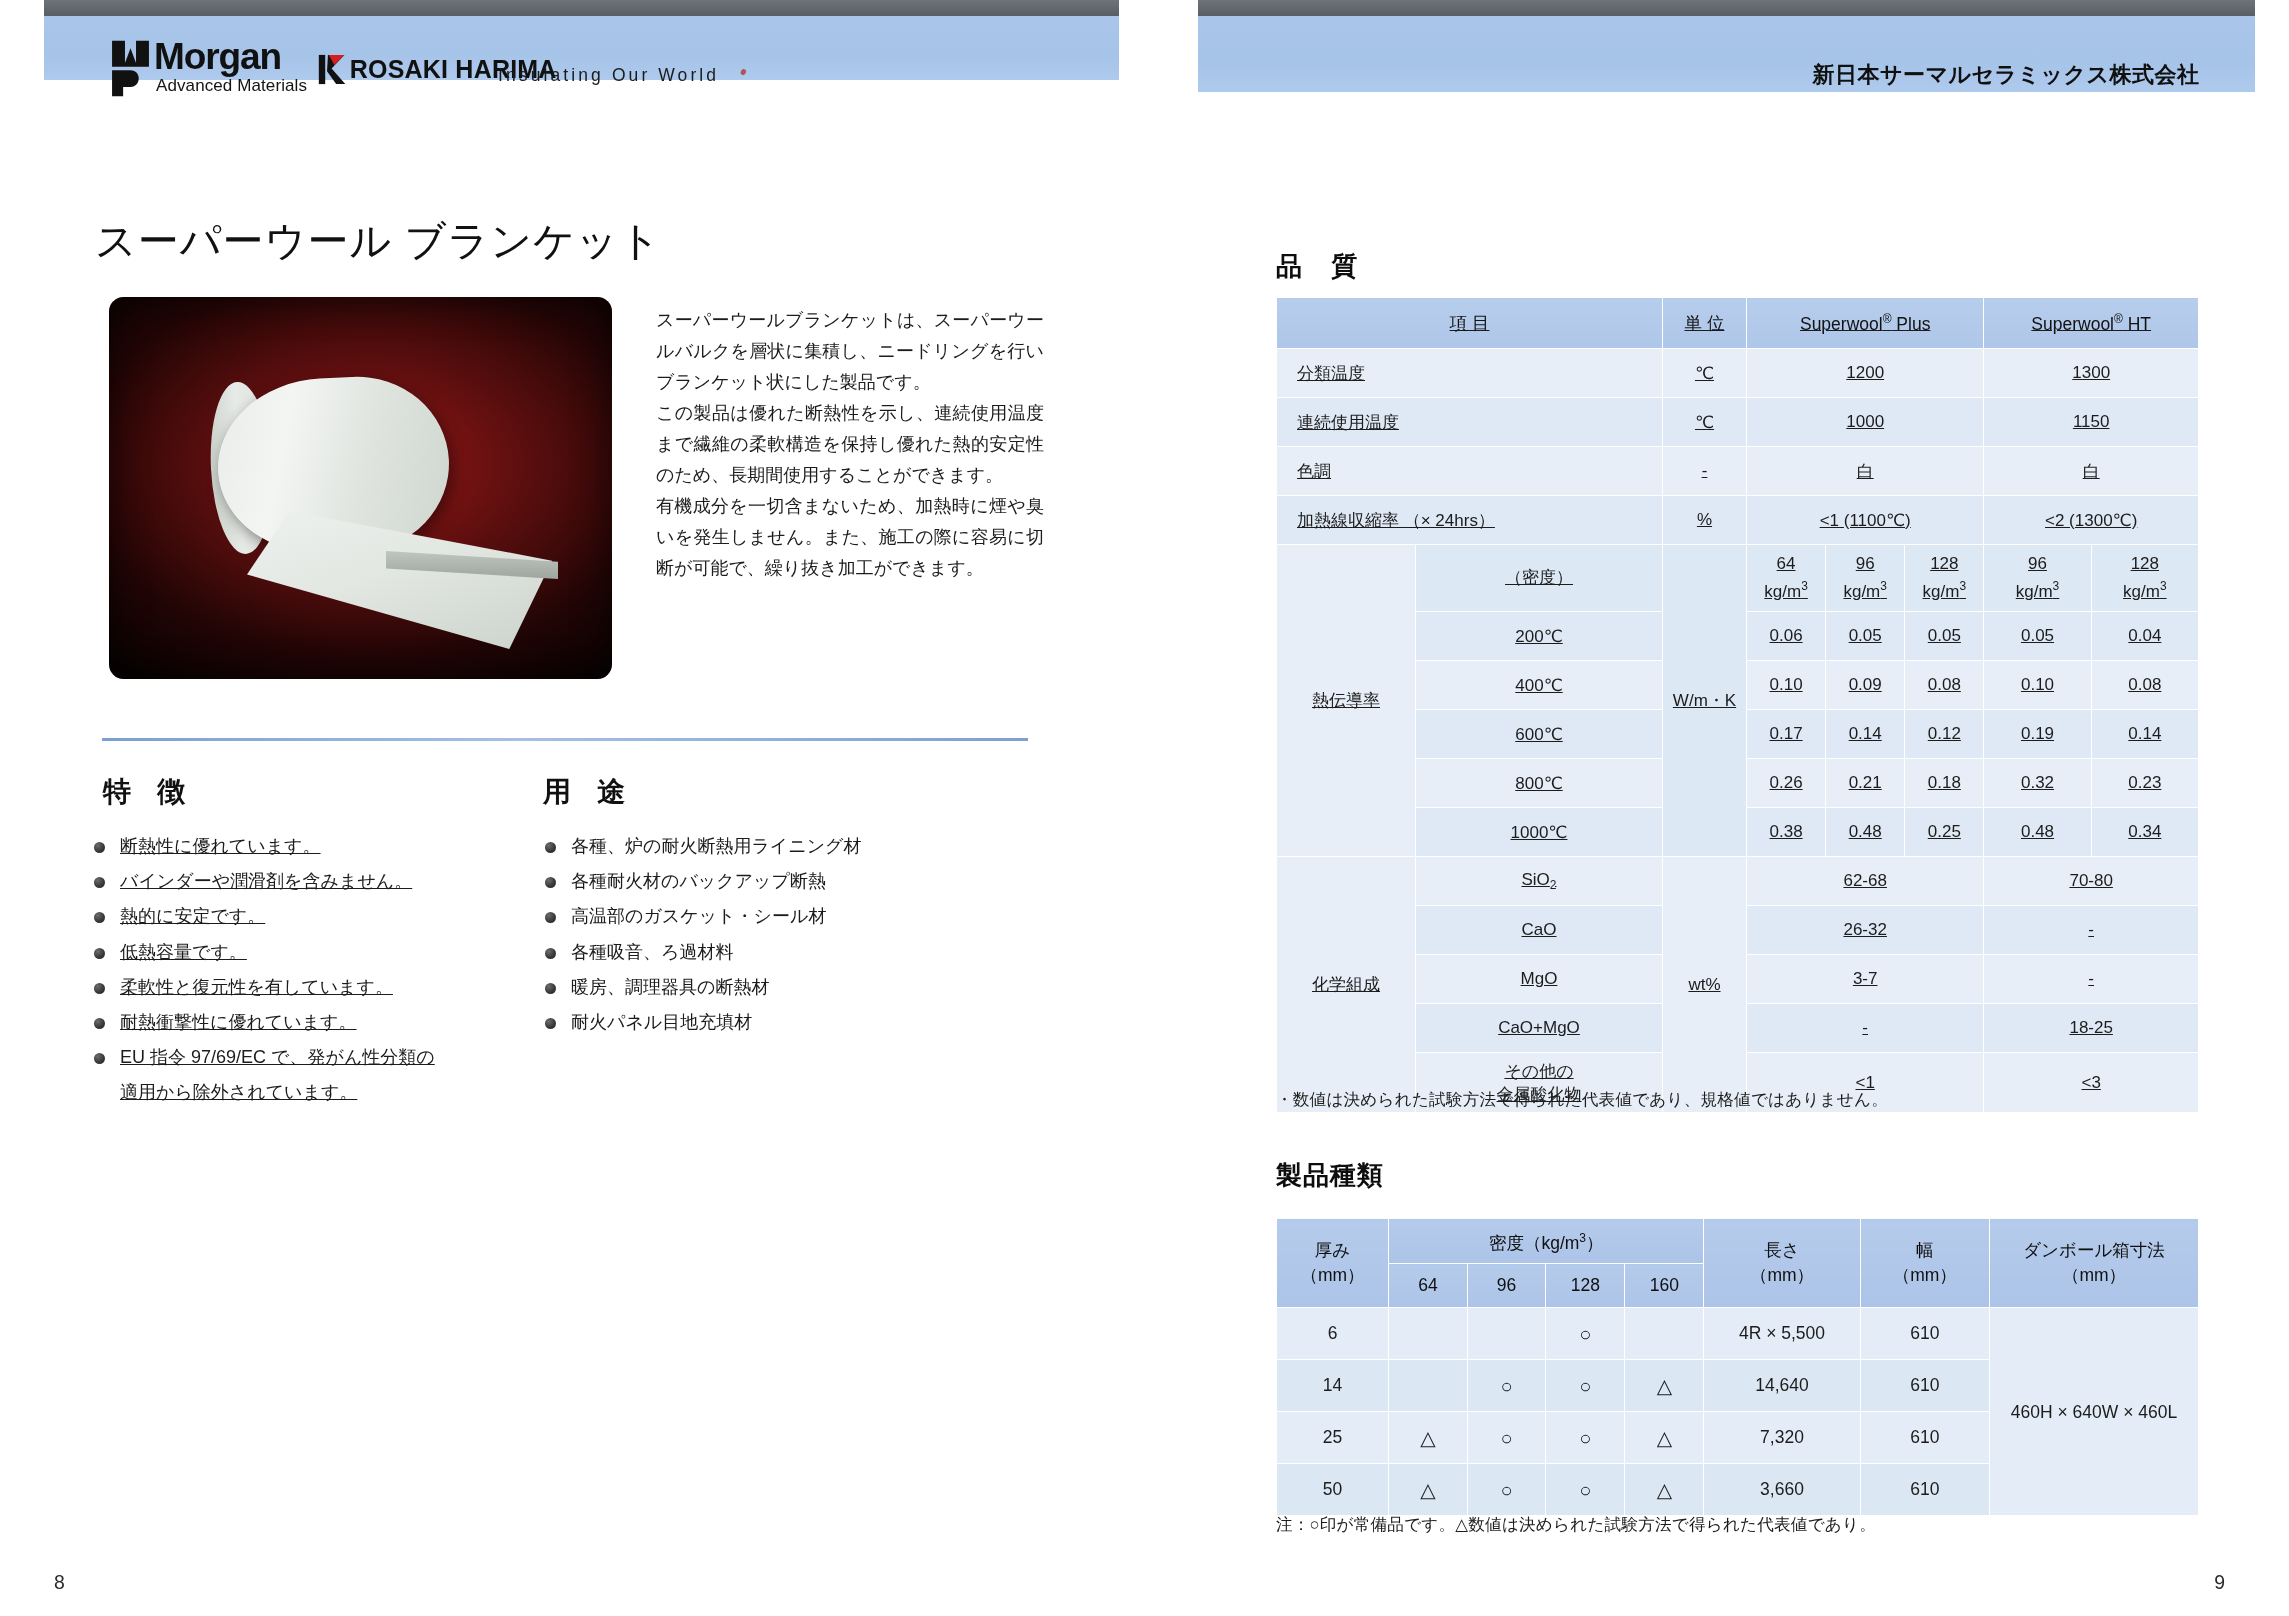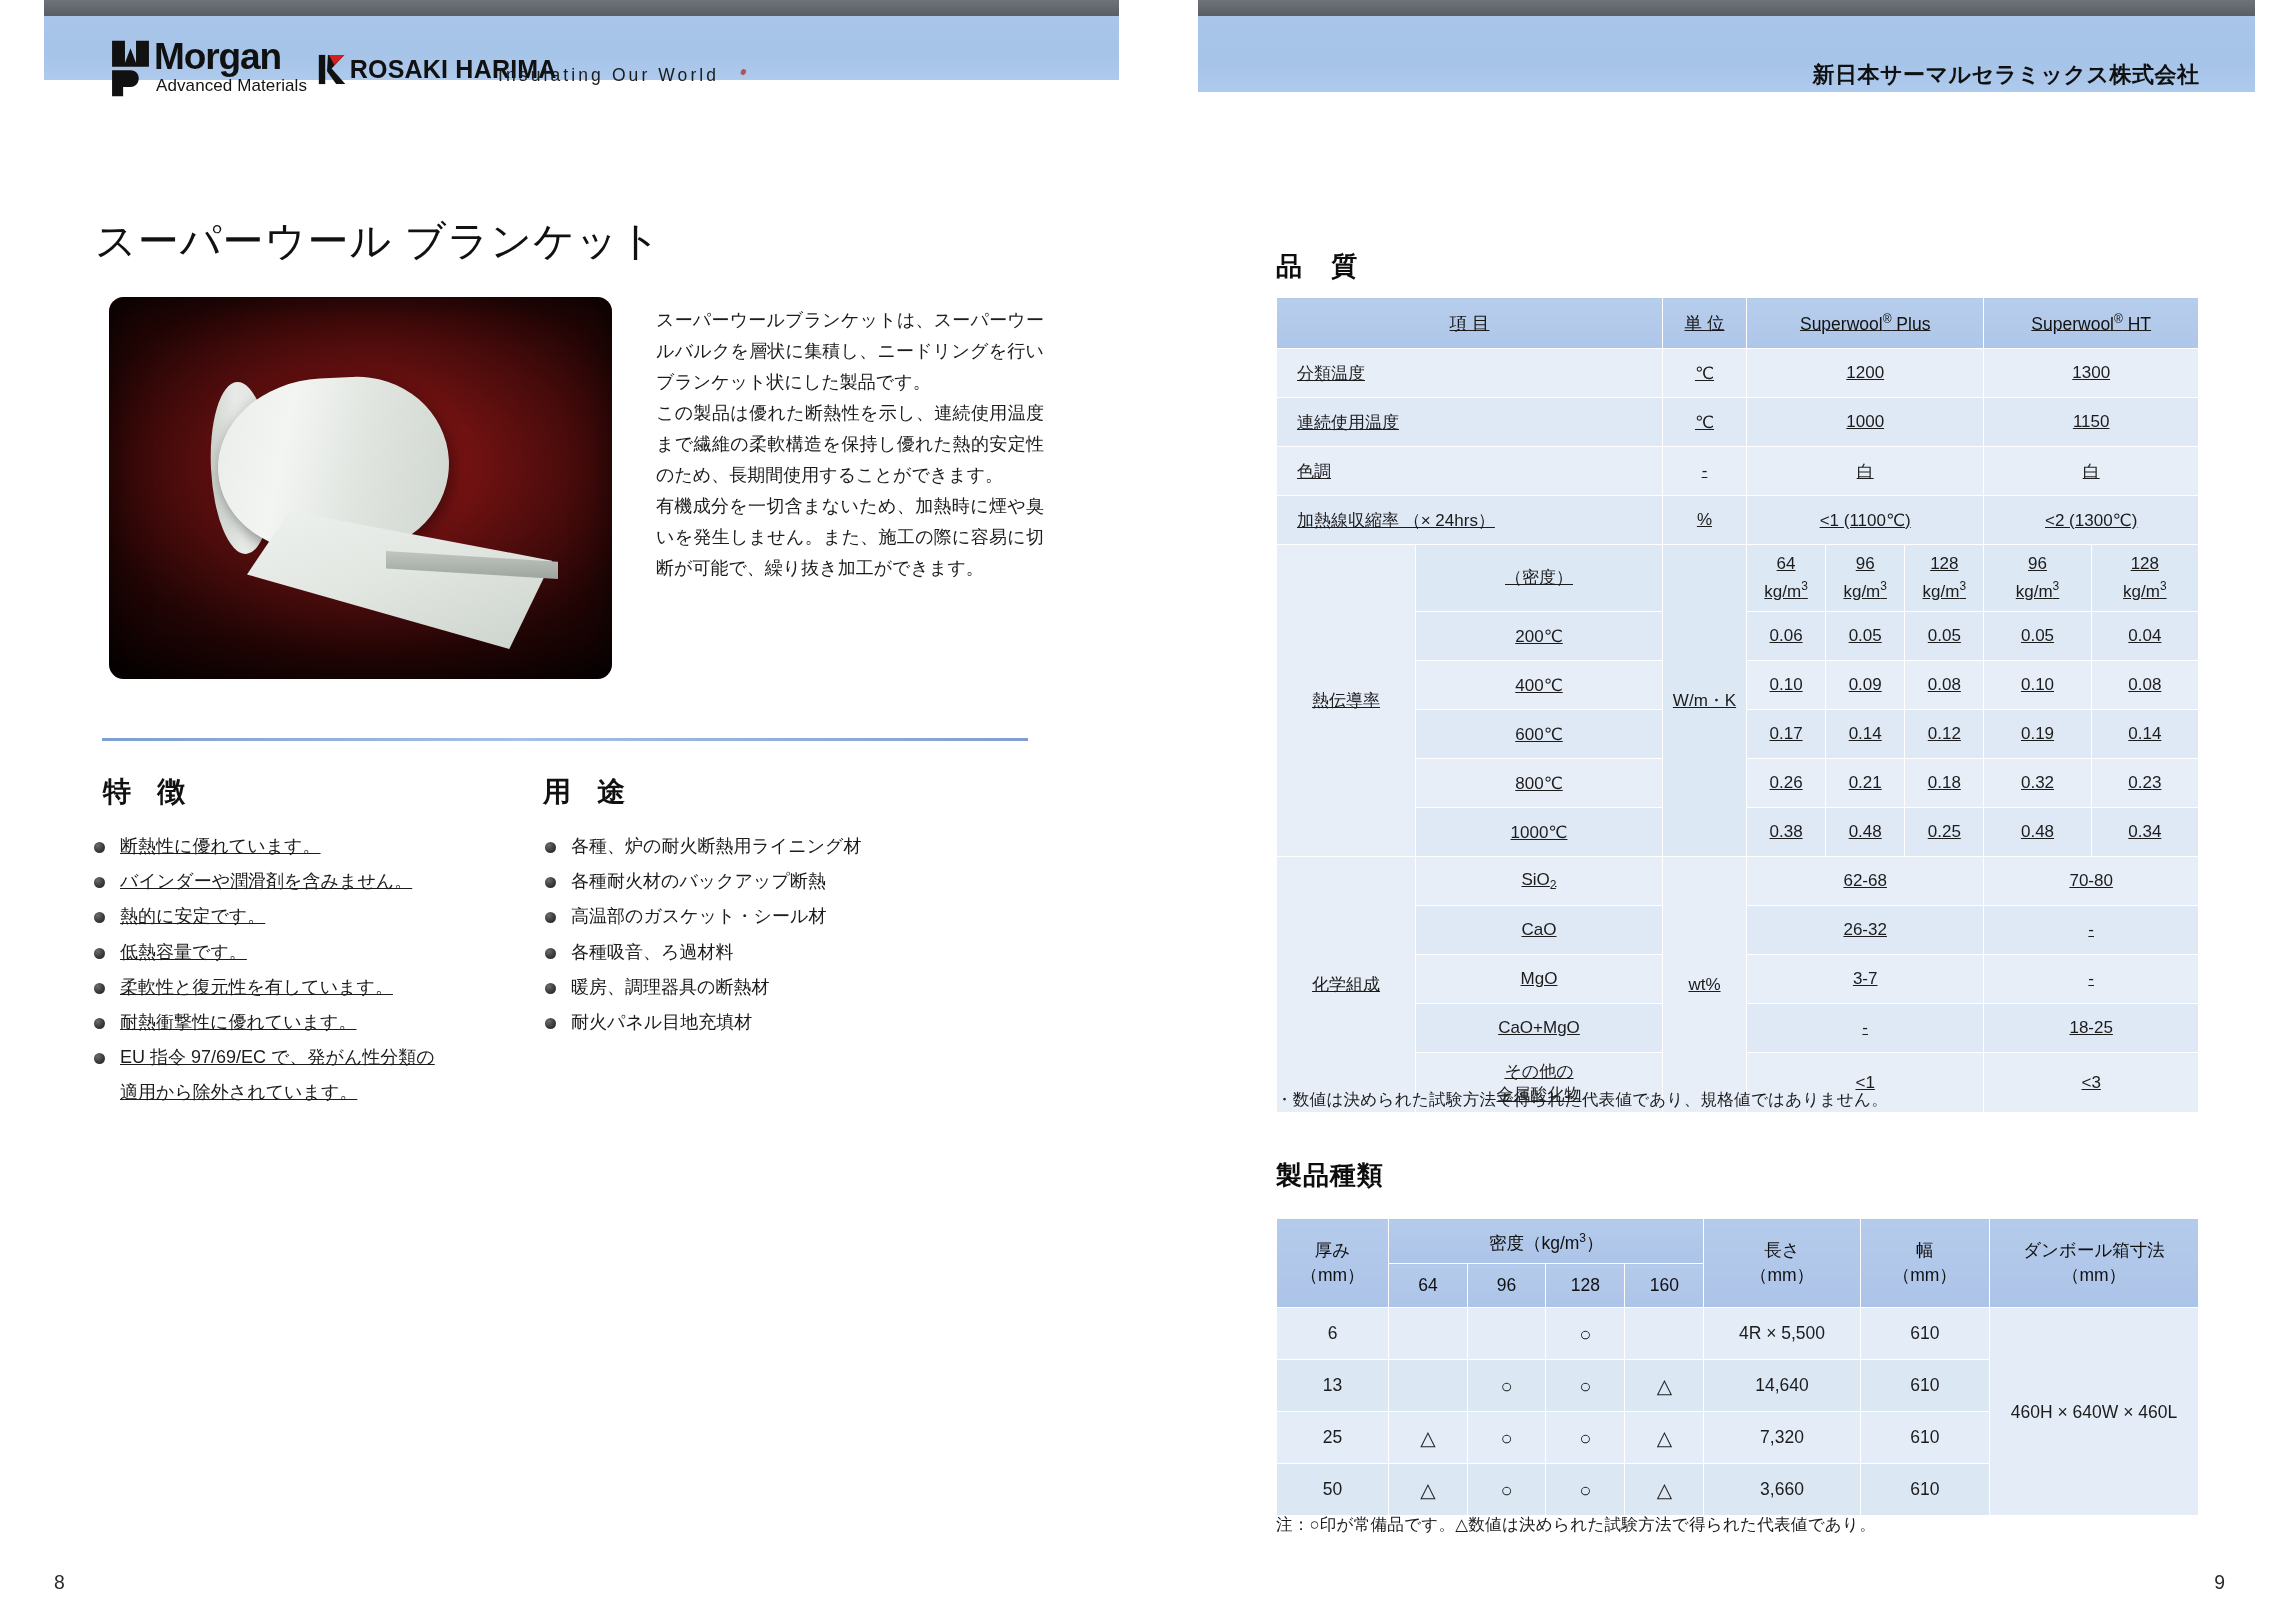--- a/index.html
+++ b/index.html
@@ -414,21 +414,21 @@
         <td>6</td>
         <td class="mark"></td>
         <td class="mark"></td>
         <td class="mark">○</td>
         <td class="mark"></td>
         <td>4R × 5,500</td>
         <td>610</td>
         <td rowspan="4" style="line-height:42px">460H × 640W × 460L</td>
       </tr>
       <tr>
-        <td>13</td>
+        <td>14</td>
         <td class="mark"></td>
         <td class="mark">○</td>
         <td class="mark">○</td>
         <td class="mark">△</td>
         <td>14,640</td>
         <td>610</td>
       </tr>
       <tr>
         <td>25</td>
         <td class="mark">△</td>

